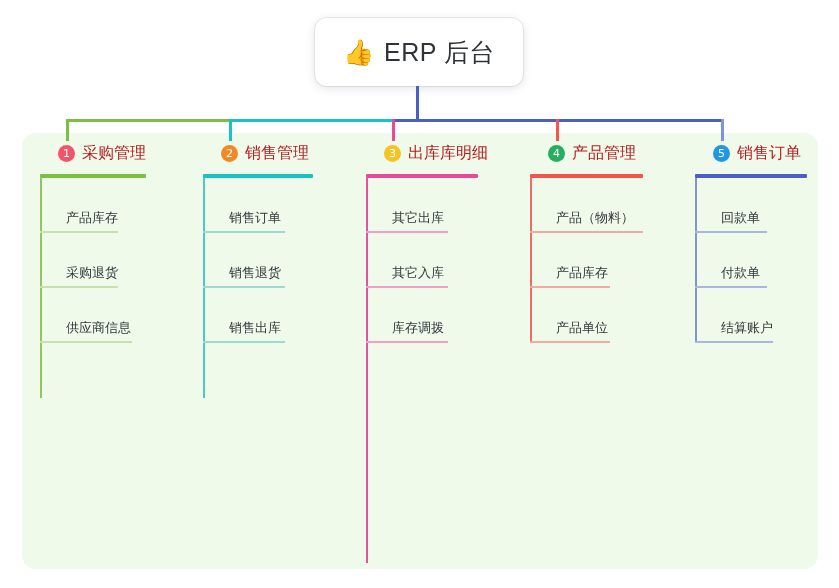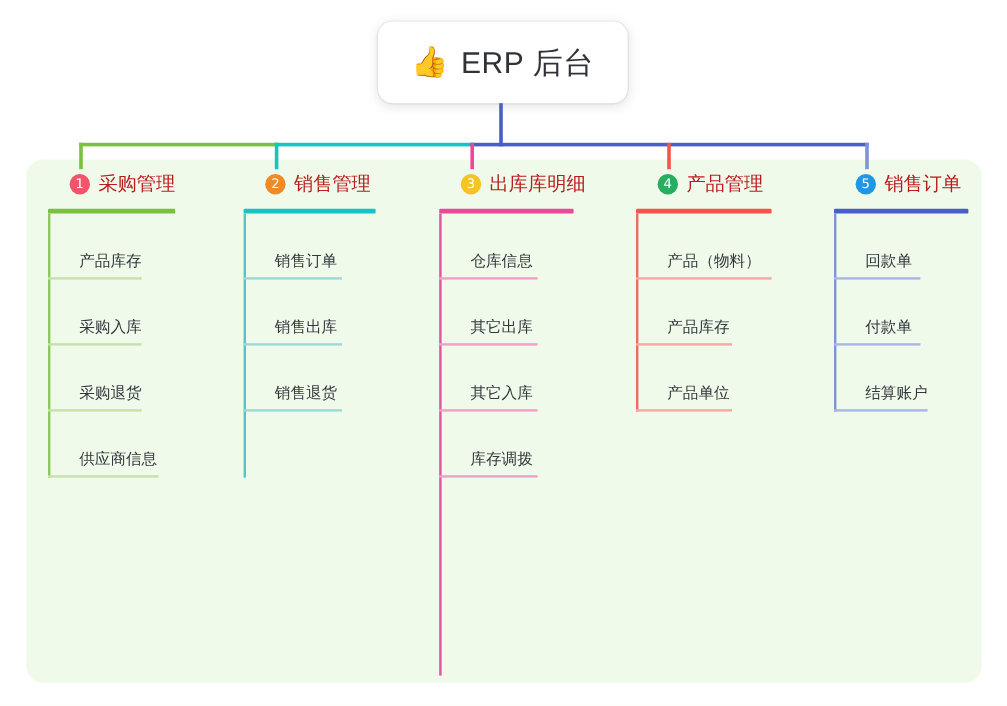--- a/index.html
+++ b/index.html
@@ -104,24 +104,20 @@
           <span class="col-title">采购管理</span>
         </div>
         <div class="head-rule" style="background: rgb(122, 193, 67); width: 106px;"></div>
         <div class="items">
           <div class="spine" style="background: rgb(141, 200, 92); height: 220px;"></div>
           <div class="item">
             <span class="item-label">产品库存</span>
             <div class="item-rule" style="background: rgb(198, 226, 171); width: 78px;"></div>
           </div>
           <div class="item">
-            <span class="item-label">采购入库</span>
-            <div class="item-rule" style="background: rgb(198, 226, 171); width: 78px;"></div>
-          </div>
-          <div class="item">
             <span class="item-label">采购退货</span>
             <div class="item-rule" style="background: rgb(198, 226, 171); width: 78px;"></div>
           </div>
           <div class="item">
             <span class="item-label">供应商信息</span>
             <div class="item-rule" style="background: rgb(198, 226, 171); width: 92px;"></div>
           </div>
         </div>
       </div>
       <div class="col" style="left: 203px;">
@@ -130,42 +126,38 @@
           <span class="col-title">销售管理</span>
         </div>
         <div class="head-rule" style="background: rgb(23, 195, 195); width: 110px;"></div>
         <div class="items">
           <div class="spine" style="background: rgb(79, 200, 194); height: 220px;"></div>
           <div class="item">
             <span class="item-label">销售订单</span>
             <div class="item-rule" style="background: rgb(157, 218, 214); width: 82px;"></div>
           </div>
           <div class="item">
+            <span class="item-label">销售退货</span>
+            <div class="item-rule" style="background: rgb(157, 218, 214); width: 82px;"></div>
+          </div>
+          <div class="item">
             <span class="item-label">销售出库</span>
             <div class="item-rule" style="background: rgb(157, 218, 214); width: 82px;"></div>
           </div>
-          <div class="item">
-            <span class="item-label">销售退货</span>
-            <div class="item-rule" style="background: rgb(157, 218, 214); width: 82px;"></div>
-          </div>
         </div>
       </div>
       <div class="col" style="left: 366px;">
         <div class="col-head">
           <span class="badge" style="background: rgb(246, 195, 36);">3</span>
           <span class="col-title">出库库明细</span>
         </div>
         <div class="head-rule" style="background: rgb(236, 72, 153); width: 112px;"></div>
         <div class="items">
           <div class="spine" style="background: rgb(224, 85, 155); height: 385px;"></div>
           <div class="item">
-            <span class="item-label">仓库信息</span>
-            <div class="item-rule" style="background: rgb(240, 160, 198); width: 82px;"></div>
-          </div>
-          <div class="item">
             <span class="item-label">其它出库</span>
             <div class="item-rule" style="background: rgb(240, 160, 198); width: 82px;"></div>
           </div>
           <div class="item">
             <span class="item-label">其它入库</span>
             <div class="item-rule" style="background: rgb(240, 160, 198); width: 82px;"></div>
           </div>
           <div class="item">
             <span class="item-label">库存调拨</span>
             <div class="item-rule" style="background: rgb(240, 160, 198); width: 82px;"></div>

